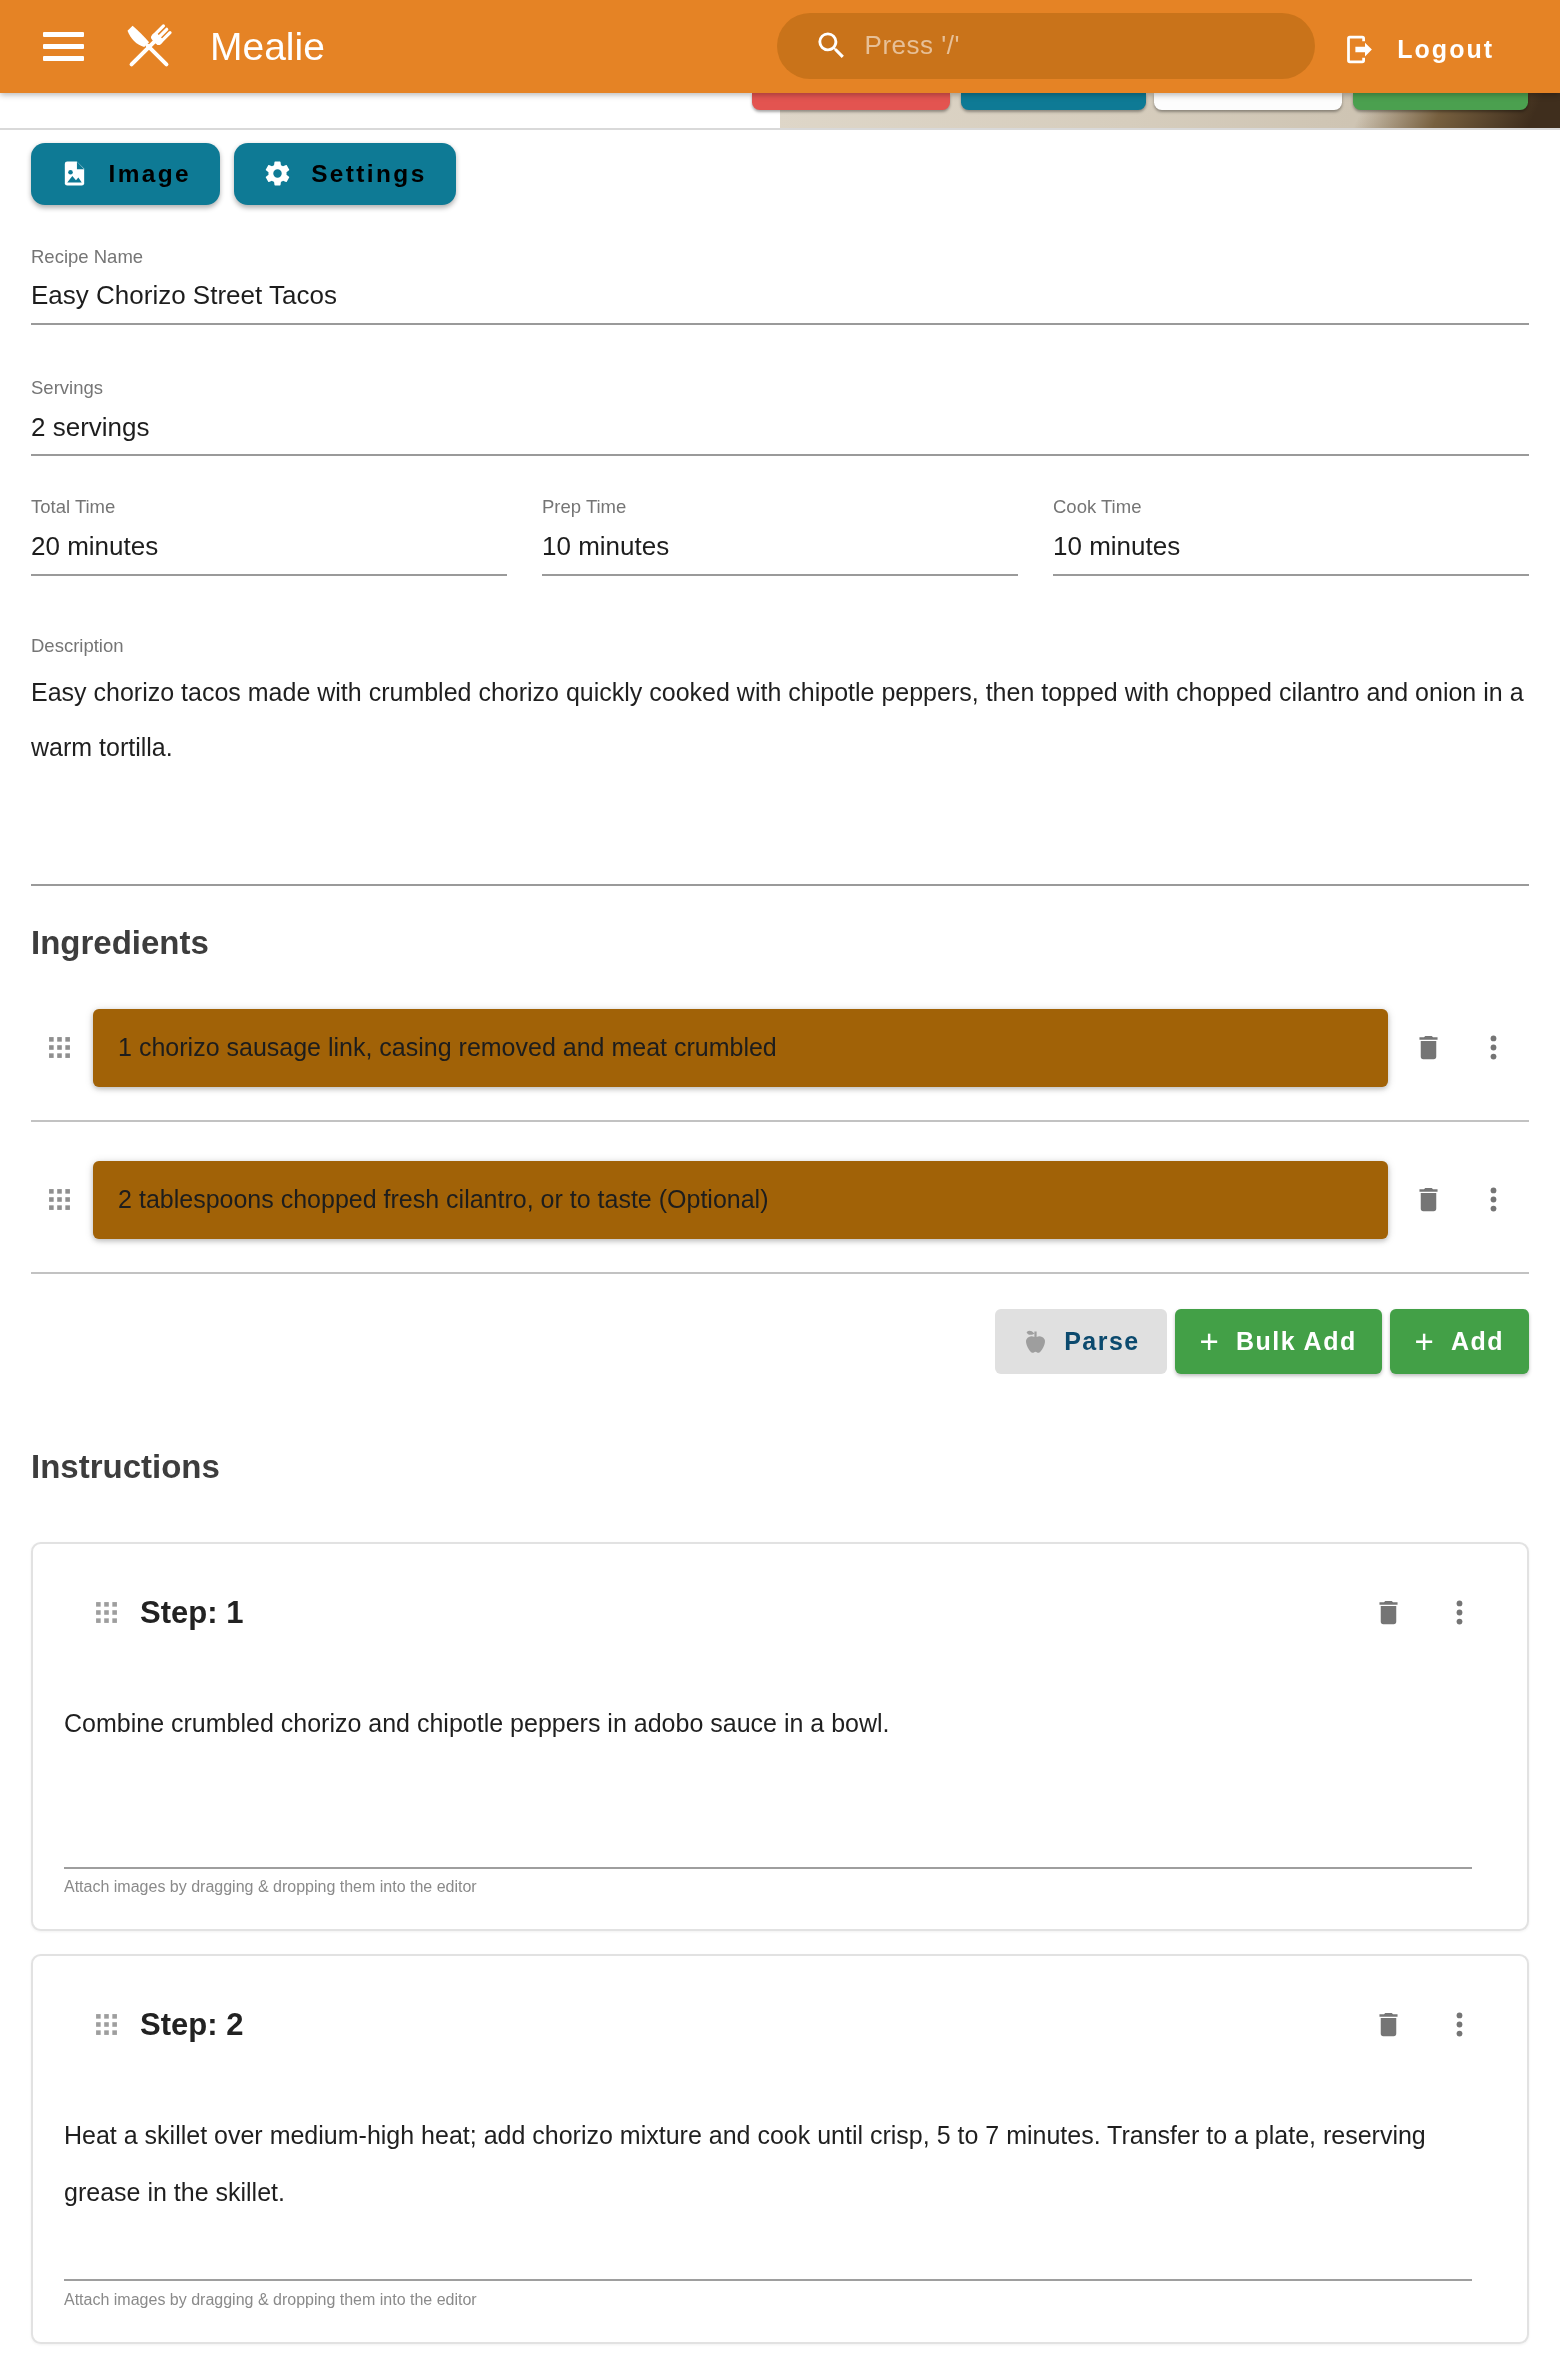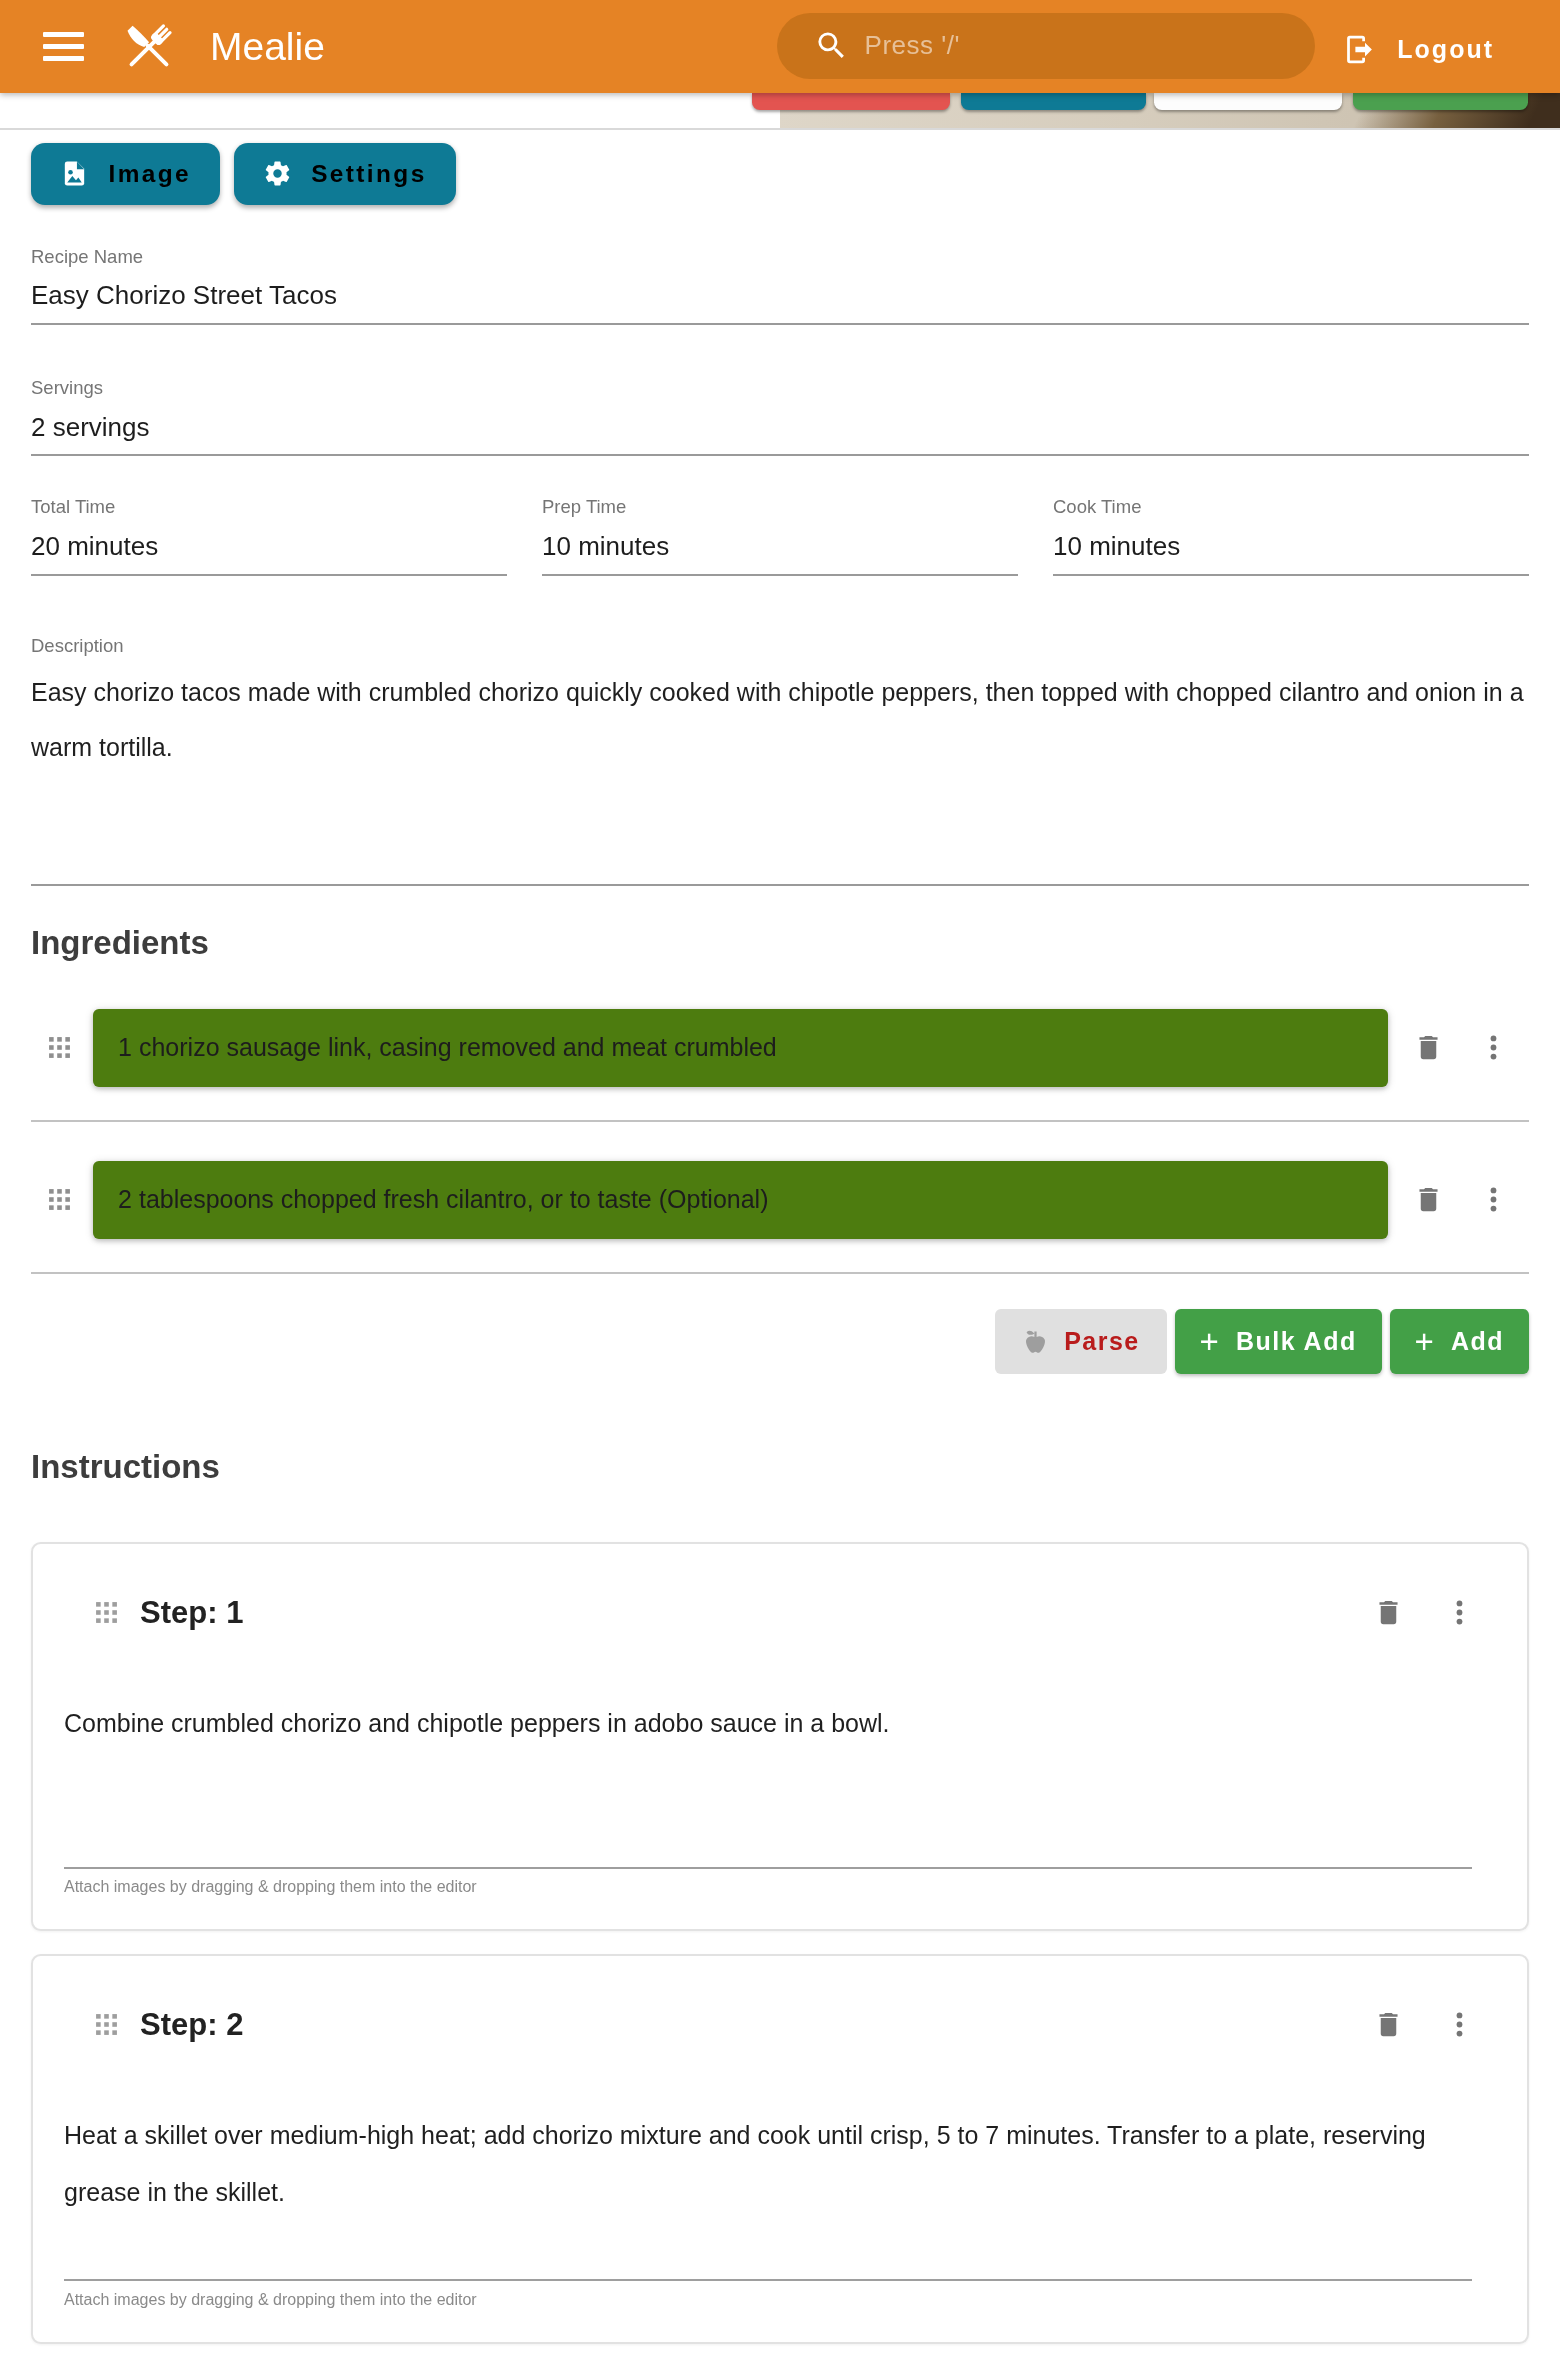--- a/index.html
+++ b/index.html
@@ -66,32 +66,32 @@
     display:block;width:100%;border:none;border-bottom:2px solid #9a9a9a;outline:none;resize:none;
     font-family:inherit;font-size:25px;line-height:55px;color:#1f1f1f;background:transparent;
     margin-top:7.8px;padding:0 0 0 0;box-sizing:border-box;min-height:221px;overflow:hidden;
   }
   .section-heading{font-size:33px;font-weight:700;color:#3d3d3d;margin-top:33px;line-height:47px;}
   
   .ing-row{display:flex;align-items:center;margin-top:43px;}
   .ing-row.second{margin-top:39px;}
   .drag{width:25px;height:25px;flex:none;margin-left:15.6px;cursor:grab;}
   .ing-card{
-    flex:1;margin-left:21.5px;height:78px;background:#4d7c0f;border-radius:5.9px;display:flex;align-items:center;
+    flex:1;margin-left:21.5px;height:78px;background:#a16207;border-radius:5.9px;display:flex;align-items:center;
     box-shadow:0 2px 4.9px rgba(0,0,0,.2),0 1px 9.8px rgba(0,0,0,.12);
   }
   .ing-input{width:100%;border:none;outline:none;font-family:inherit;font-size:25px;color:#1d1d1d;padding:0 25px;background:transparent;}
   .icon-btn{background:none;border:none;cursor:pointer;padding:0;display:flex;align-items:center;justify-content:center;}
   .trash-btn{margin-left:25px;}
   .trash-btn svg{width:31px;height:31px;}
   .kebab-btn{margin-left:35px;margin-right:21.5px;}
   .kebab-btn svg{width:29px;height:29px;}
   .ing-divider{border:none;border-top:2px solid #c2c2c2;margin:33px 0 0 0;}
   .ing-actions{display:flex;justify-content:flex-end;gap:7.8px;margin-top:35px;}
-  .btn.parse{height:65px;background:#E0E0E0;color:#b91c1c;font-size:25px;letter-spacing:1.5px;padding:0 27px;border-radius:5.9px;cursor:default;}
+  .btn.parse{height:65px;background:#E0E0E0;color:#0c4a6e;font-size:25px;letter-spacing:1.5px;padding:0 27px;border-radius:5.9px;cursor:default;}
   .btn.parse svg{width:27px;height:27px;margin-right:15.6px;}
   .btn.green-btn{height:65px;background:#43A047;color:#fff;font-size:25px;letter-spacing:1.5px;padding:0 25px;border-radius:5.9px;box-shadow:0 2px 3.9px rgba(0,0,0,.25);}
   .plus{font-size:33px;font-weight:400;margin-right:15.6px;line-height:1;}
   .instructions-heading{margin-top:69px;}
   
   .step-card{border:2px solid #e2e2e2;border-radius:9.8px;background:#fff;margin-top:52px;box-shadow:0 1px 2.9px rgba(0,0,0,.06);}
   .step-card.second{margin-top:22.4px;}
   .step-head{display:flex;align-items:center;padding:51px 53px 0 45px;}
   .step-title{font-size:31px;font-weight:700;color:#222;margin-left:21.5px;}
   .spacer{flex:1;}

